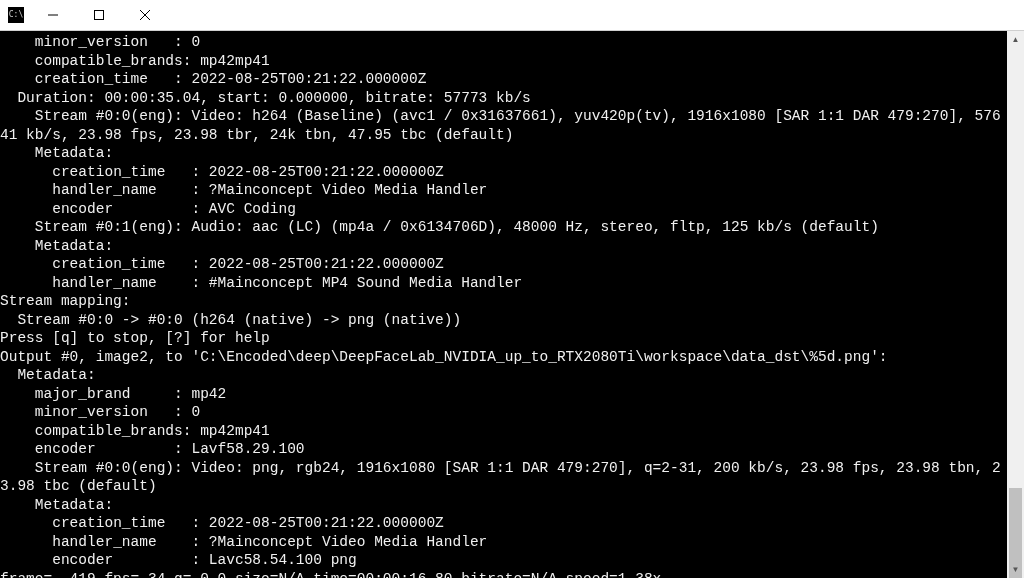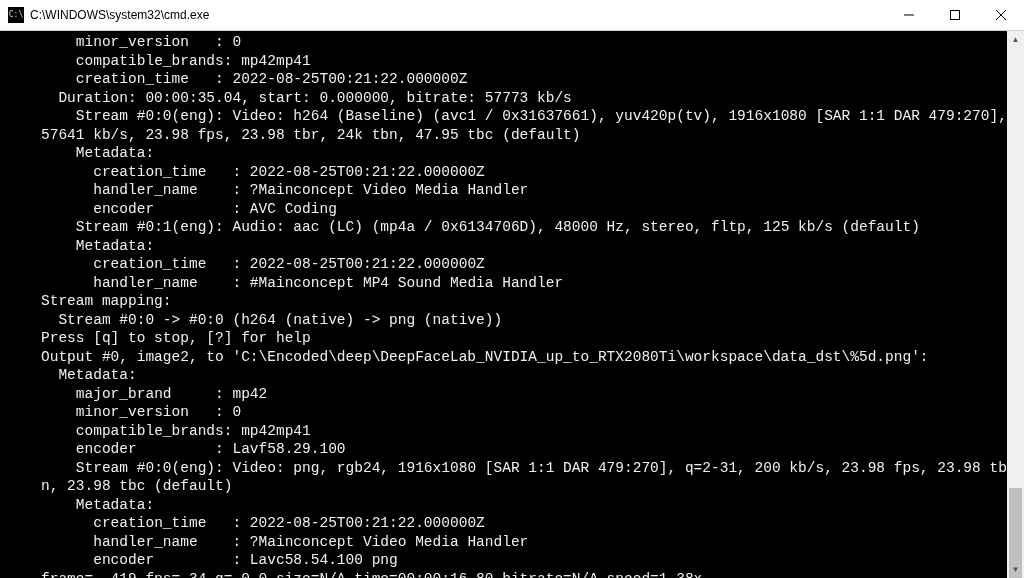--- a/index.html
+++ b/index.html
@@ -58,21 +58,20 @@
     display: flex;
     align-items: center;
     justify-content: center;
     color: #000;
   }
   .tb-btn svg { width: 10px; height: 10px; }
   .terminal-wrap {
     flex: 1;
     display: flex;
     min-height: 0;
-    padding-left: 41px;
   }
   .terminal {
     flex: 1;
     background: #000;
     color: #f0f0f0;
     font-family: Consolas, "Courier New", monospace;
     font-size: 14.5px;
     line-height: 18.5px;
     padding: 2px 0 2px 0;
     white-space: pre-wrap;
@@ -112,21 +111,20 @@
   .scroll-arrow.bottom { position: absolute; bottom: 0; }
 </style>
 </head>
 <body>
 
 <div class="window">
   <div class="titlebar">
     <div class="titlebar-icon">
       <span class="titlebar-icon-inner">C:\</span>
     </div>
-    <div class="titlebar-title">C:\WINDOWS\system32\cmd.exe</div>
     <div class="titlebar-buttons">
       <div class="tb-btn">
         <svg viewBox="0 0 10 10">
             <line x1="0" y1="5" x2="10" y2="5" stroke="currentColor" stroke-width="1"></line>
           </svg>
       </div>
       <div class="tb-btn">
         <svg viewBox="0 0 10 10">
             <rect x="0.5" y="0.5" width="9" height="9" fill="none" stroke="currentColor" stroke-width="1"></rect>
           </svg>

